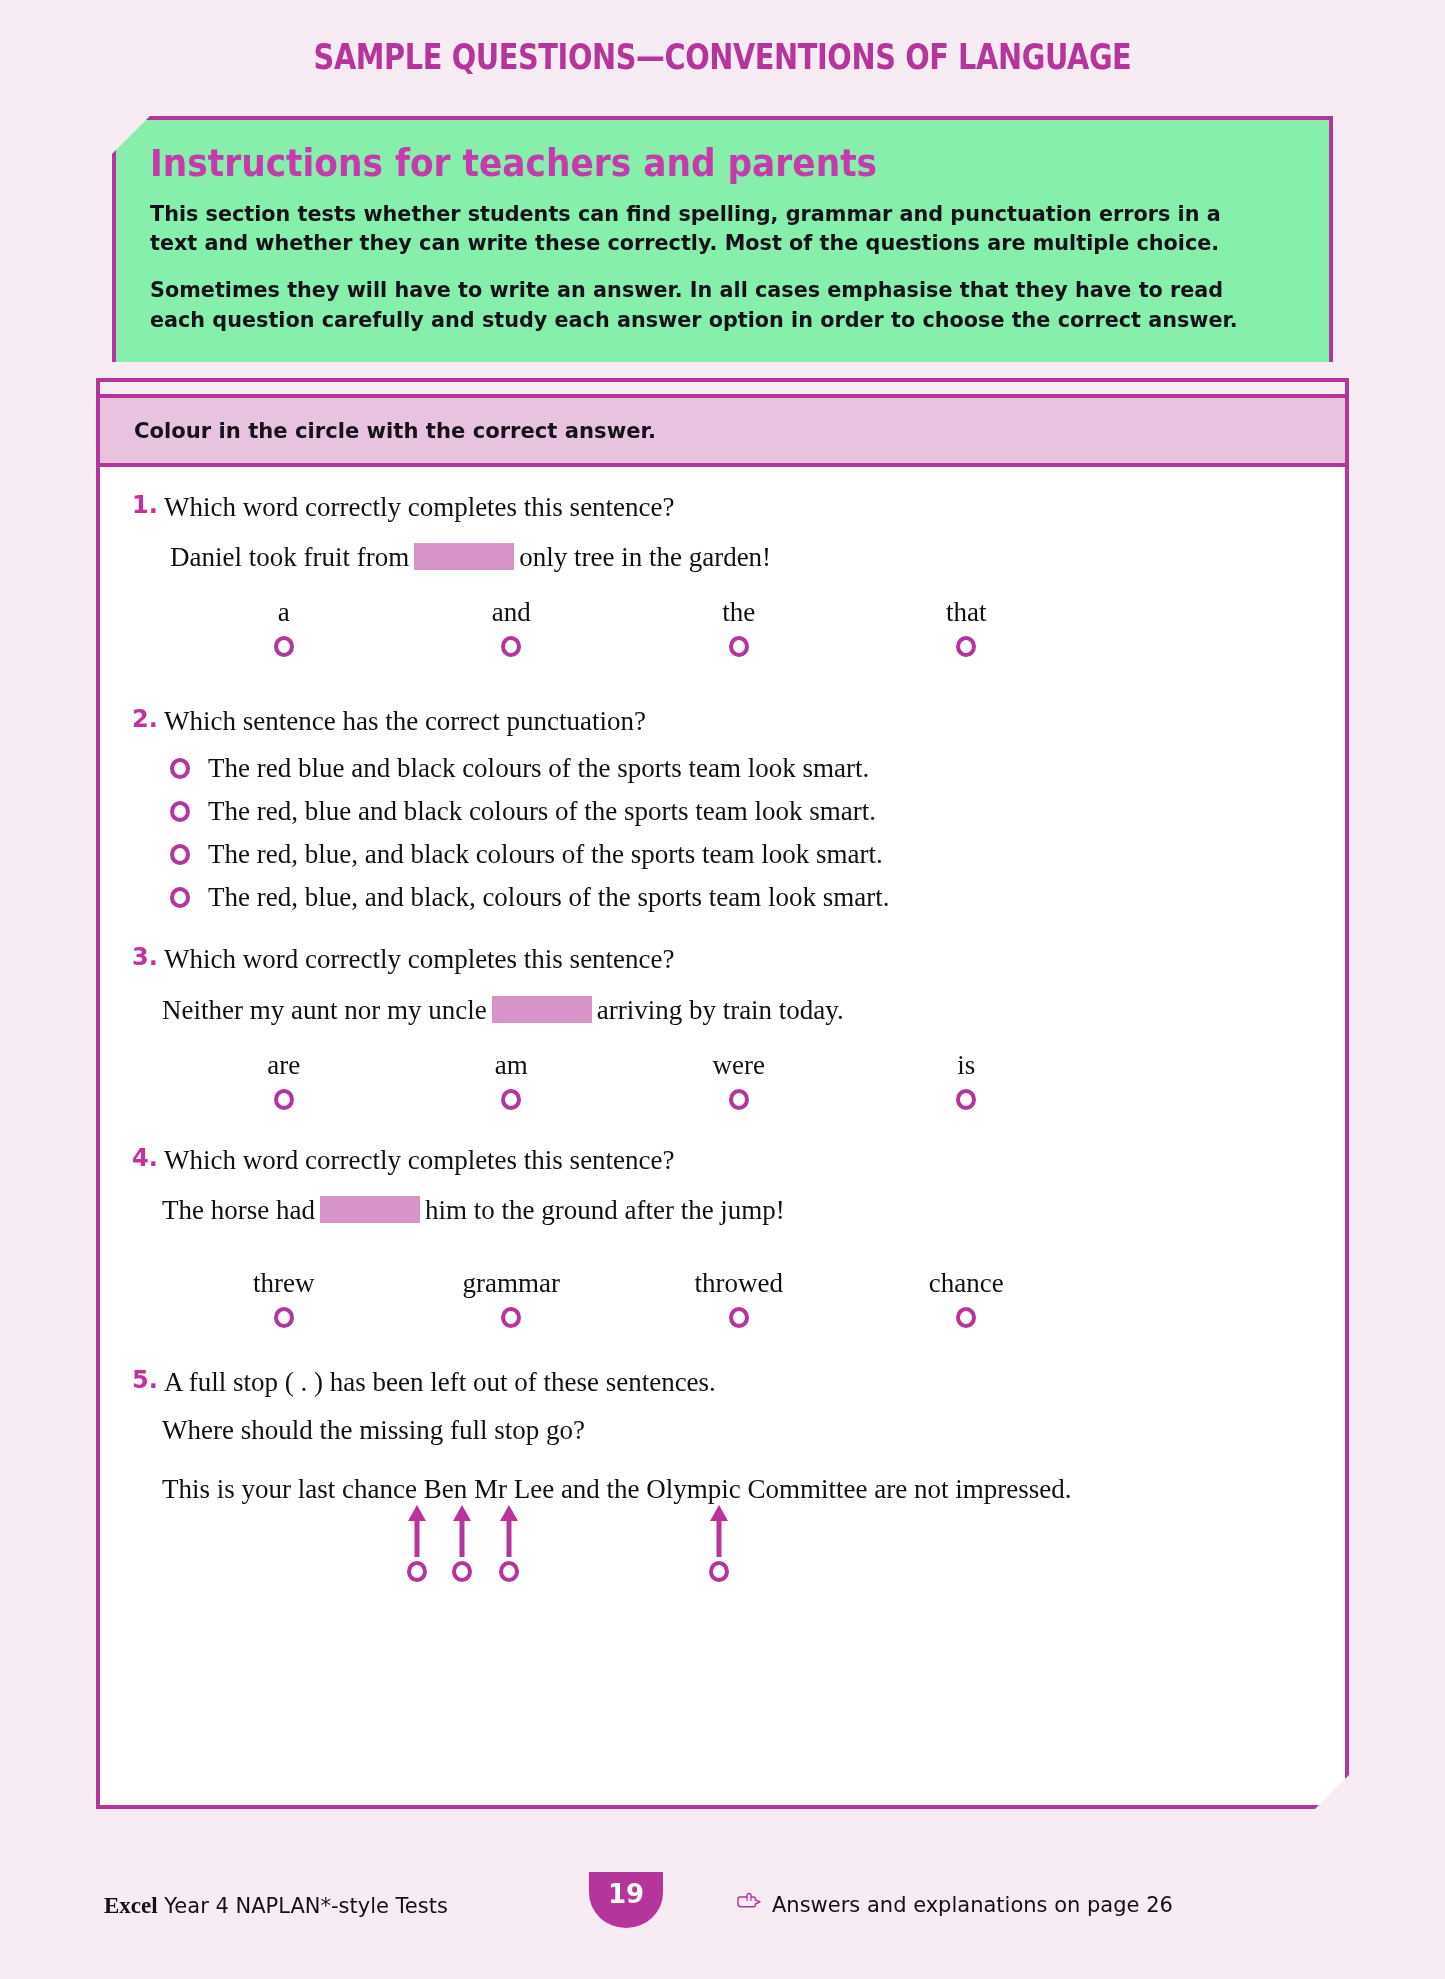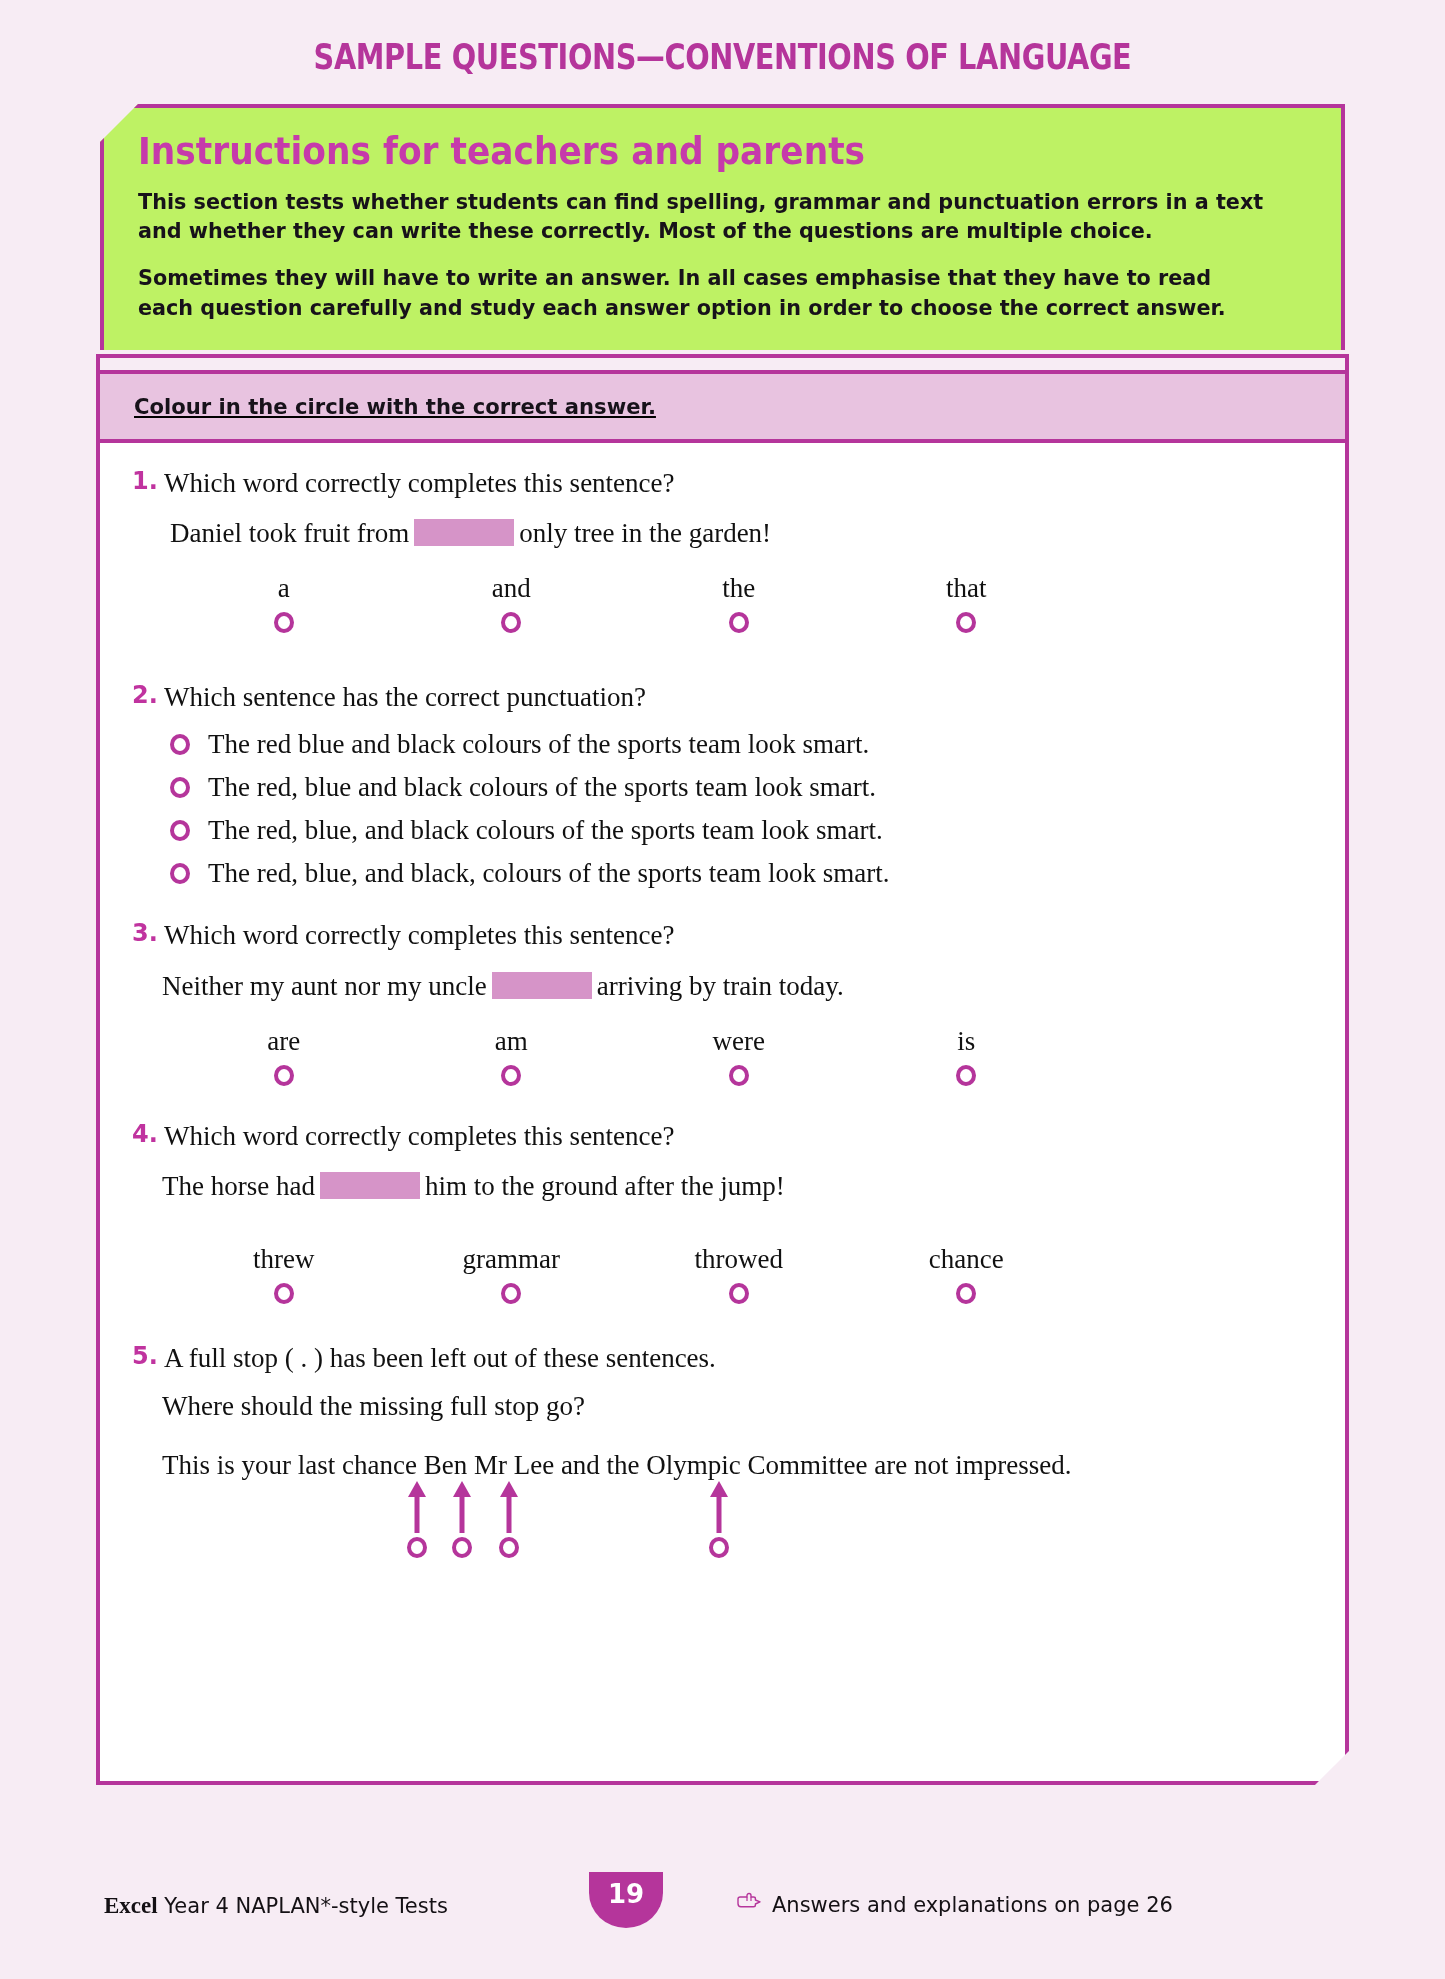--- a/index.html
+++ b/index.html
@@ -34,24 +34,24 @@
     position: absolute;
     left: 96px;
     top: 100px;
     width: 1253px;
     height: 1770px;
   }
 
   
   .instructions-panel {
     position: relative;
-    background: #bef264;
+    background: #86efac;
     border: 4px solid #b5359b;
     border-bottom: none;
-    margin: 4px;
+    margin: 16px;
     padding: 22px 30px 26px 30px;
     box-sizing: border-box;
     clip-path: polygon(38px 0, 100% 0, 100% 100%, 0 100%, 0 38px);
     border-top-left-radius: 0;
   }
   .instructions-heading {
     color: #c63aab;
     font-family: "DejaVu Sans", sans-serif;
     font-weight: bold;
     font-size: 37px;
@@ -85,21 +85,20 @@
   }
 
   
   .colour-strip {
     background: #e8c3e0;
     border-left: 4px solid #b5359b;
     border-right: 4px solid #b5359b;
     border-bottom: 4px solid #b5359b;
     box-sizing: border-box;
     padding: 20px 30px 20px 34px;
-    text-decoration: underline;
   }
   .colour-strip-text {
     color: #17121a;
     font-family: "DejaVu Sans", sans-serif;
     font-weight: 700;
     font-size: 22px;
     transform: scaleX(0.96);
     transform-origin: left center;
   }
 

